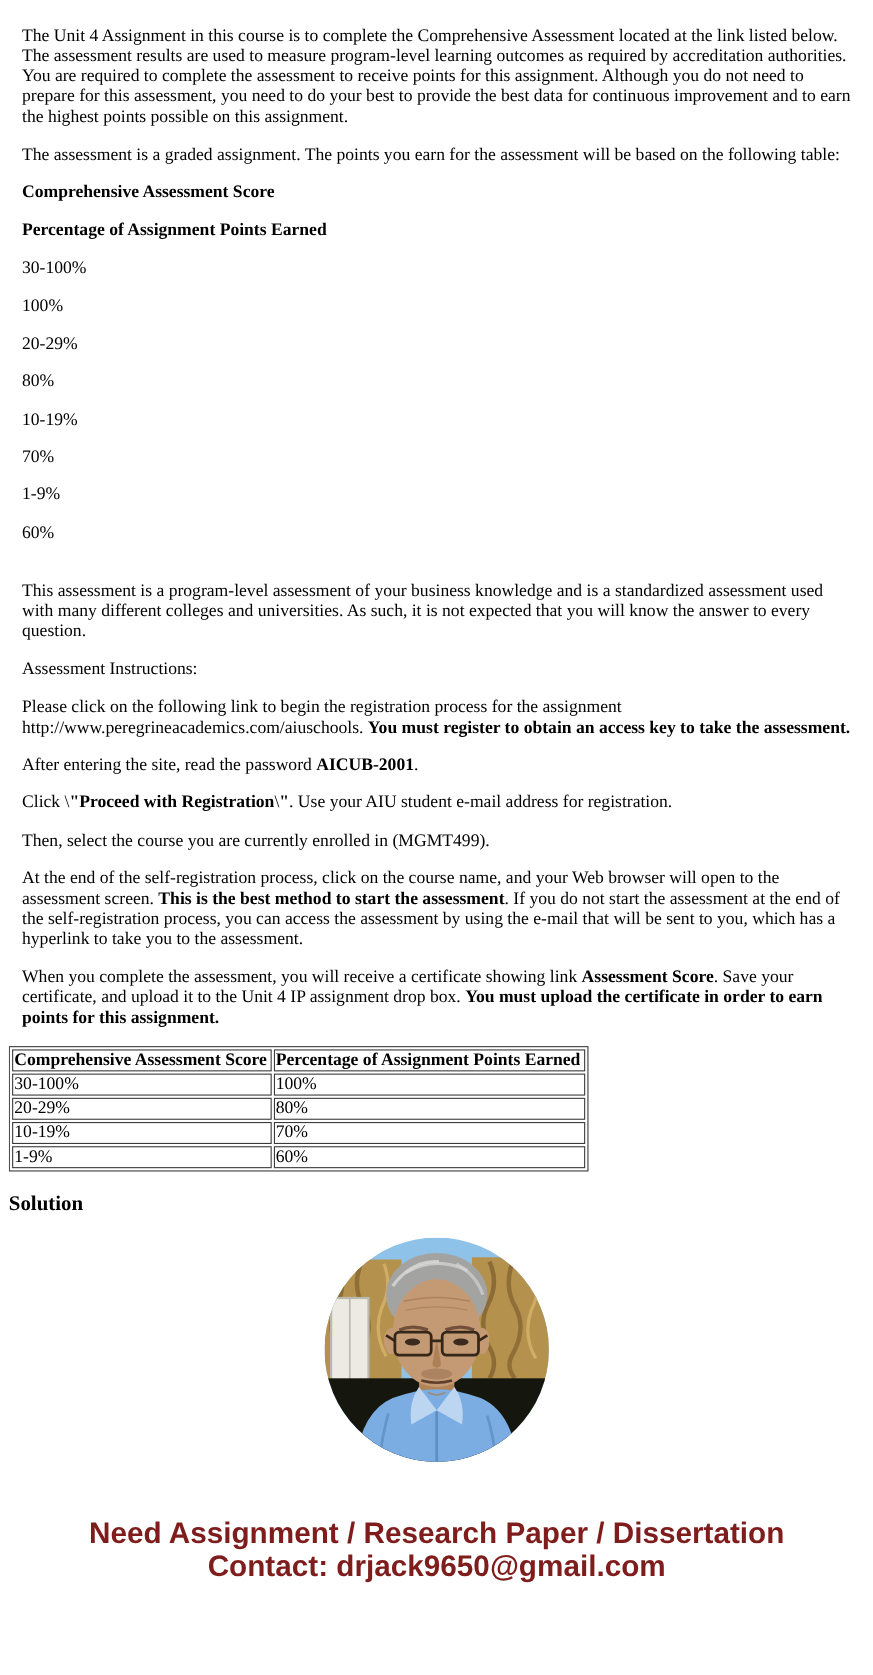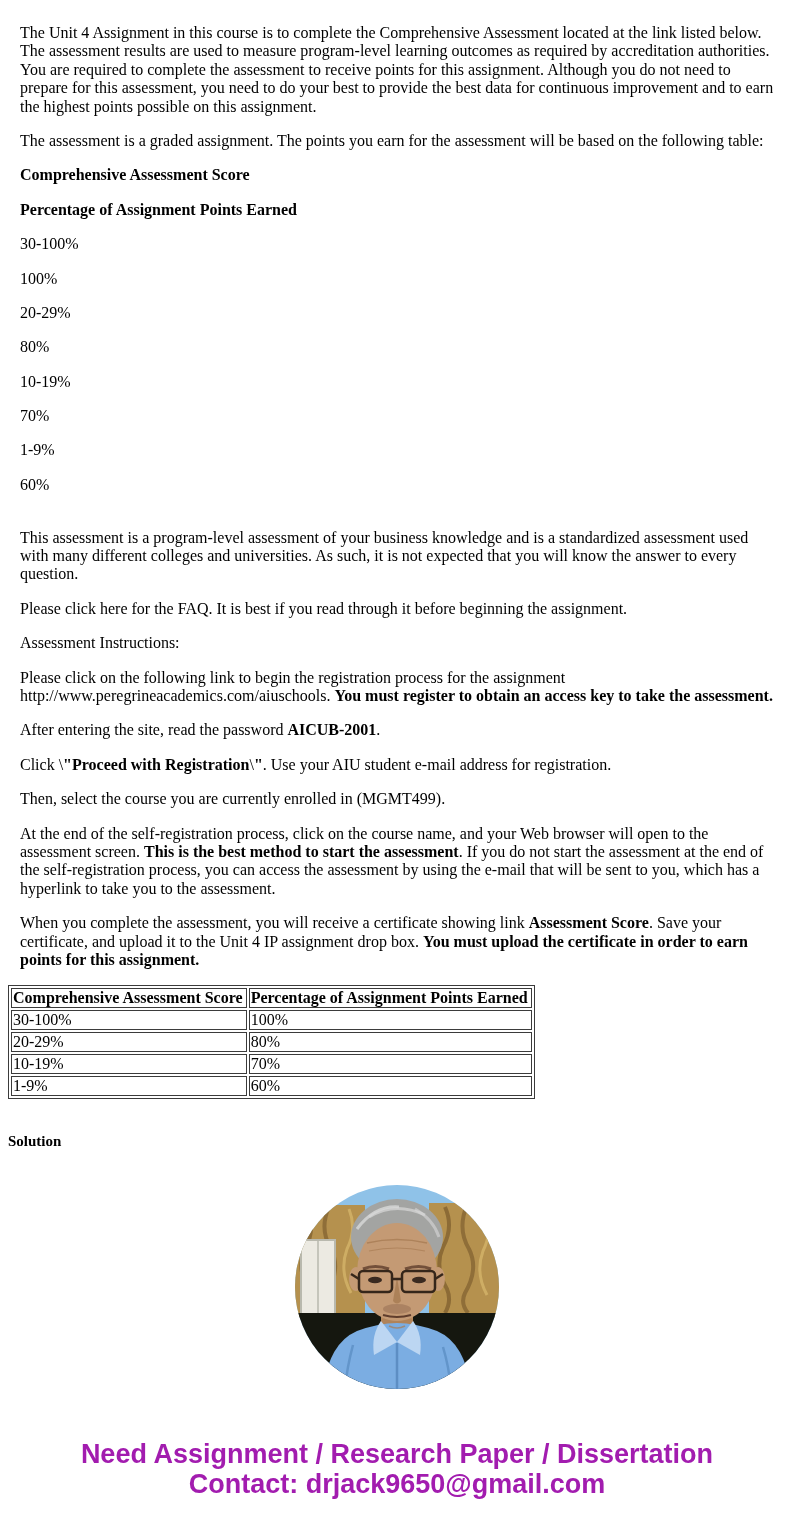--- a/index.html
+++ b/index.html
@@ -25,41 +25,41 @@
     padding:0 3px 0 1px;
     text-align:left;
     vertical-align:middle;
     line-height:18px;
     font-size:16px;
     white-space:nowrap;
   }
   table.score th { font-weight:bold; }
   h3.solution {
     font-family:"Liberation Serif", serif;
-    font-size:15px;
+    font-size:19px;
     font-weight:bold;
-    margin:34px 0;
+    margin:19px 0;
   }
   .avatar-wrap { text-align:center; margin:16px 0; }
   .avatar {
     display:inline-block;
     width:204px; height:204px;
     border-radius:50%;
     overflow:hidden;
     vertical-align:top;
   }
   .avatar svg { display:block; }
   .footer-banner {
     margin-top:50px;
     text-align:center;
     font-family:"Liberation Sans", sans-serif;
     font-weight:bold;
     font-size:27px;
     line-height:30px;
-    color:#a21caf;
+    color:#7f1d1d;
   }
 </style>
 </head>
 <body>
 
 <main>
 
   <section id="doc">
       <p><span>The Unit 4 Assignment in this course is to complete the Comprehensive Assessment located at the link listed below. The assessment results are used to measure program-level learning outcomes as required by accreditation authorities. You are required to complete the assessment to receive points for this assignment. Although you do not need to prepare for this assessment, you need to do your best to provide the best data for continuous improvement and to earn the highest points possible on this assignment.</span></p>
       <p><span>The assessment is a graded assignment. The points you earn for the assessment will be based on the following table:</span></p>
@@ -68,21 +68,20 @@
       <p><span>30-100%</span></p>
       <p><span>100%</span></p>
       <p><span>20-29%</span></p>
       <p><span>80%</span></p>
       <p><span>10-19%</span></p>
       <p><span>70%</span></p>
       <p><span>1-9%</span></p>
       <p><span>60%
 &nbsp;</span></p>
       <p><span>This assessment is a program-level assessment of your business knowledge and is a standardized assessment used with many different colleges and universities. As such, it is not expected that you will know the answer to every question.</span></p>
-      <p><span>Please click here for the FAQ. It is best if you read through it before beginning the assignment.</span></p>
       <p><span>Assessment Instructions:</span></p>
       <p><span>Please click on the following link to begin the registration process for the assignment http://www.peregrineacademics.com/aiuschools. </span><b>You must register to obtain an access key to take the assessment.</b></p>
       <p><span>After entering the site, read the password </span><b>AICUB-2001</b><span>.</span></p>
       <p><span>Click \</span><b>"Proceed with Registration</b><span>\</span><b>"</b><span>. Use your AIU student e-mail address for registration.</span></p>
       <p><span>Then, select the course you are currently enrolled in (MGMT499).</span></p>
       <p><span>At the end of the self-registration process, click on the course name, and your Web browser will open to the assessment screen. </span><b>This is the best method to start the assessment</b><span>. If you do not start the assessment at the end of the self-registration process, you can access the assessment by using the e-mail that will be sent to you, which has a hyperlink to take you to the assessment.</span></p>
       <p><span>When you complete the assessment, you will receive a certificate showing link </span><b>Assessment Score</b><span>. Save your certificate, and upload it to the Unit 4 IP assignment drop box. </span><b>You must upload the certificate in order to earn points for this assignment.</b></p>
     </section>
 
   <table class="score">

